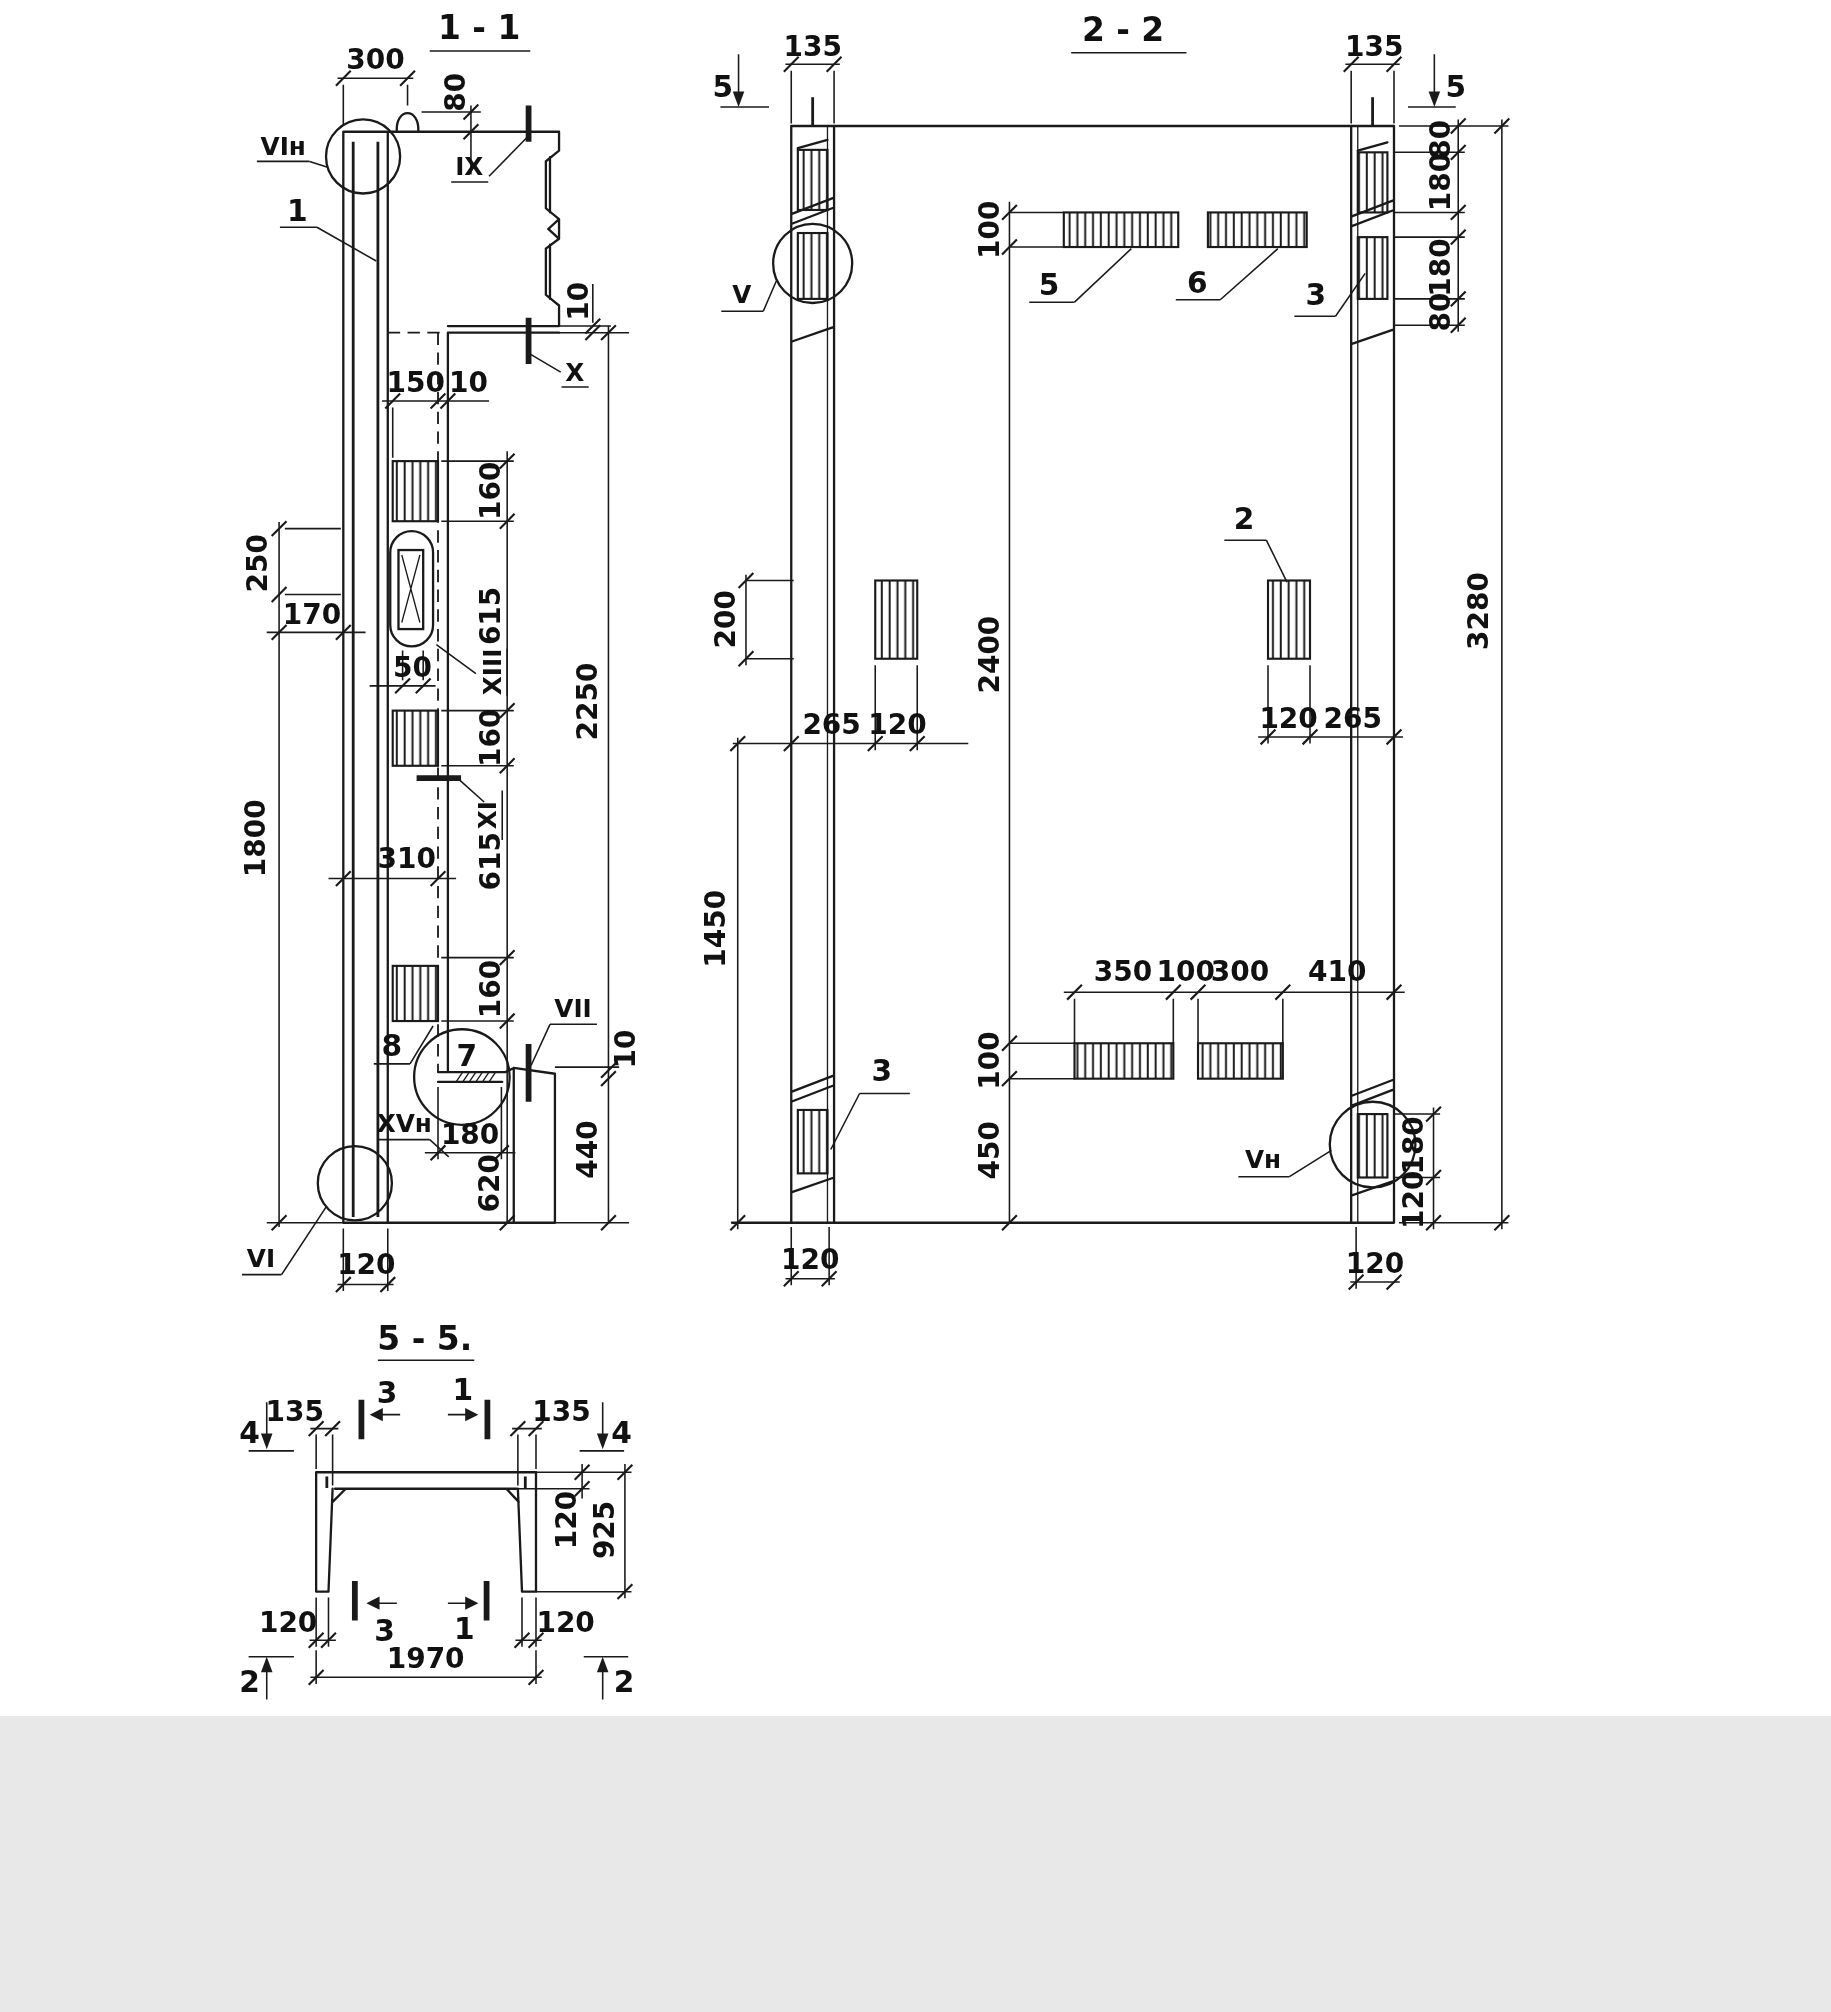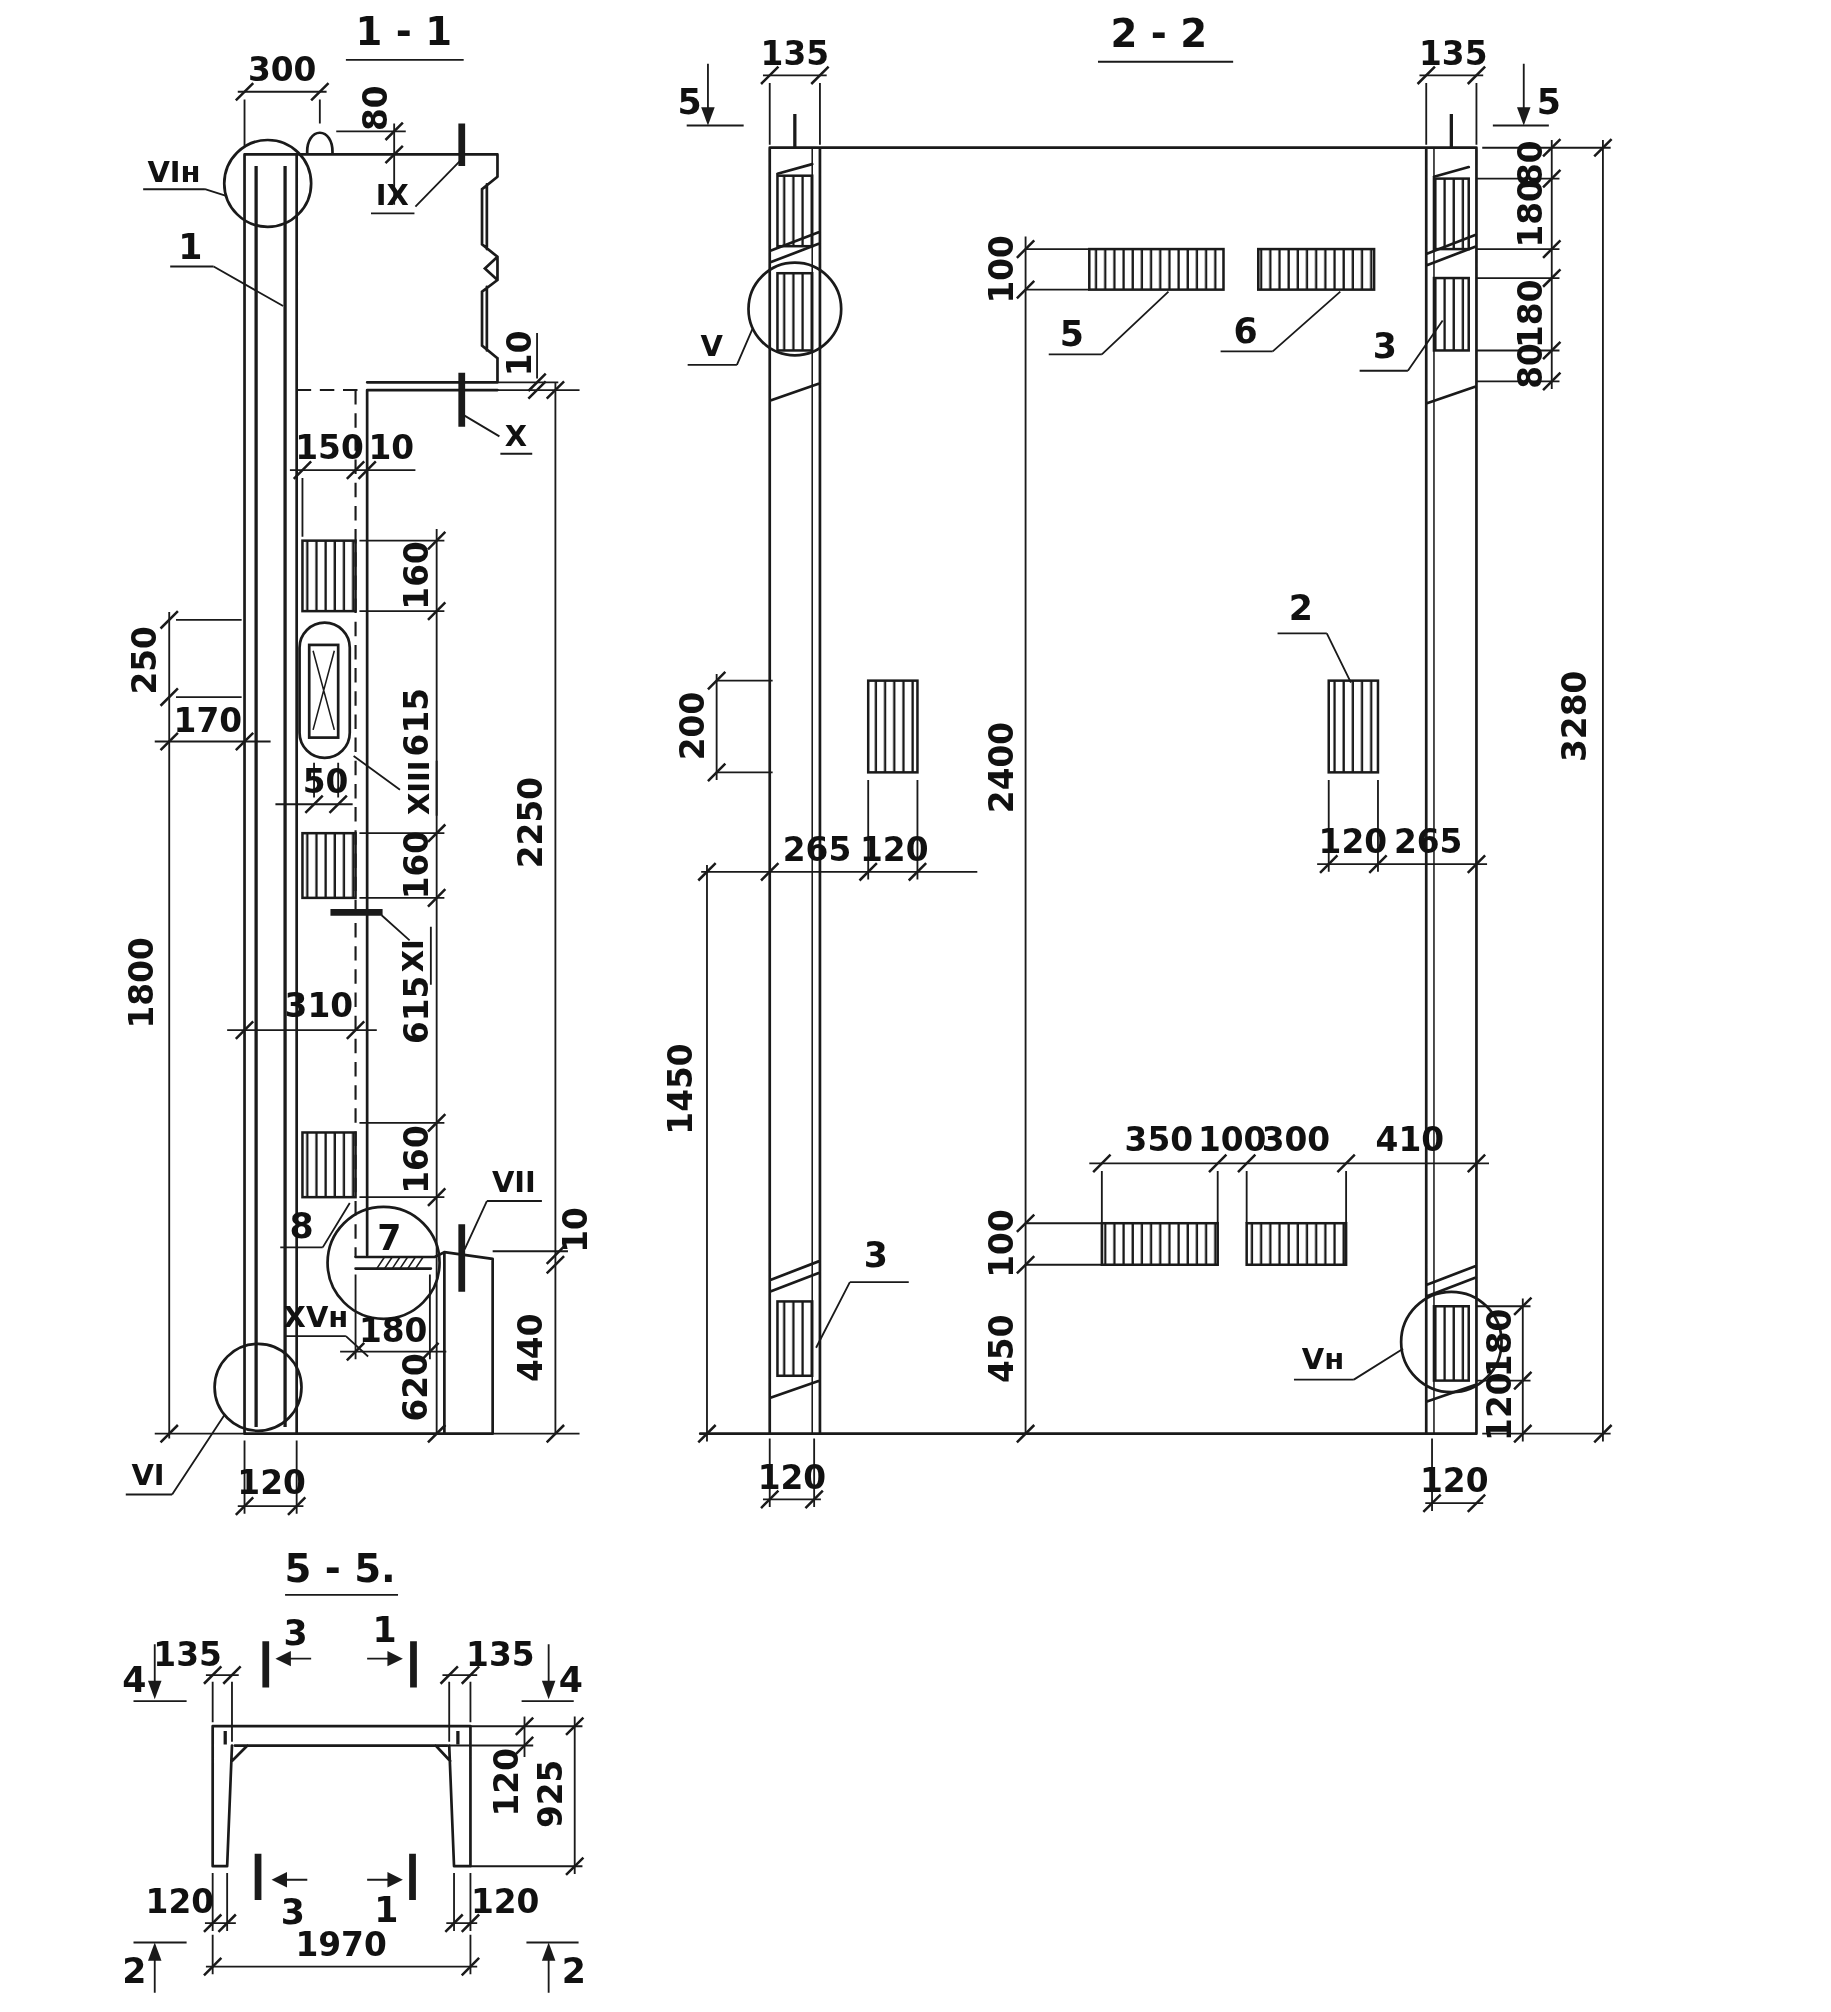--- a/index.html
+++ b/index.html
@@ -1,16 +1,16 @@
 <!DOCTYPE html>
 <html><head>
 <meta charset="utf-8">
 <style>
   html,body{margin:0;padding:0;background:#e8e8e8;}
-  .sheet{width:1832px;height:2012px;background:#ffffff;position:relative;margin:0 auto;
+  .sheet{width:1832px;height:1716px;background:#ffffff;position:relative;margin:0 auto;
          font-family:"DejaVu Sans",sans-serif;}
   svg{display:block;width:100%;height:100%;}
   .ln{fill:none;stroke:#1a1a1a;stroke-width:2.8;stroke-linecap:round;}
   .thin{fill:none;stroke:#1a1a1a;stroke-width:1.6;}
   .rebar{fill:none;stroke:#1a1a1a;stroke-width:3.4;}
   .dim{fill:none;stroke:#1a1a1a;stroke-width:1.9;}
   .tick{fill:none;stroke:#1a1a1a;stroke-width:2.6;}
   .bar{fill:none;stroke:#1a1a1a;stroke-width:7;}
   .dash{fill:none;stroke:#1a1a1a;stroke-width:2.2;stroke-dasharray:15 9;}
   .plate{stroke:#1a1a1a;stroke-width:2.6;fill:url(#hv);}

